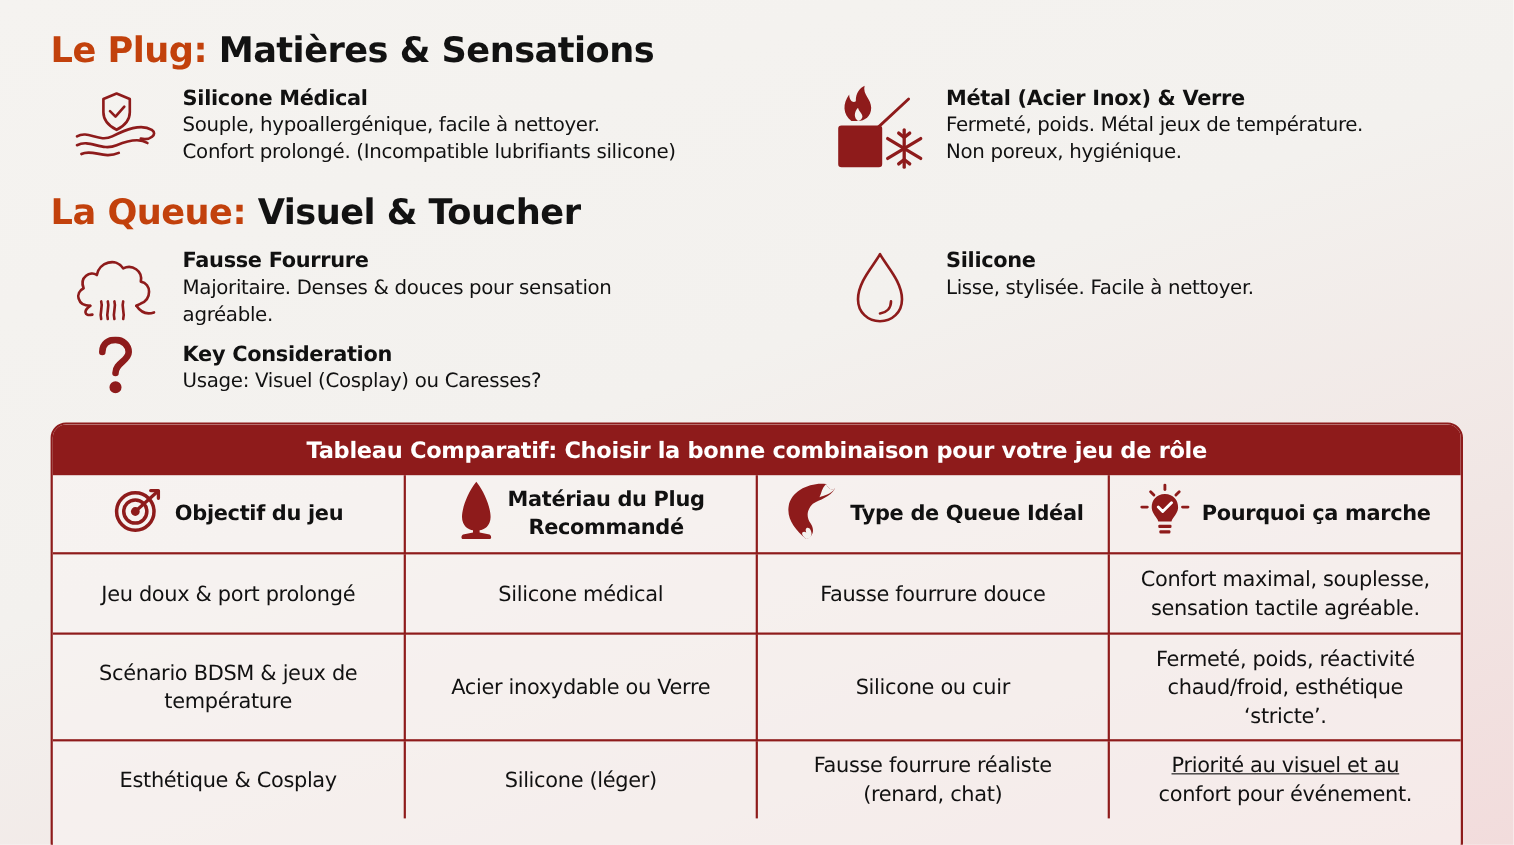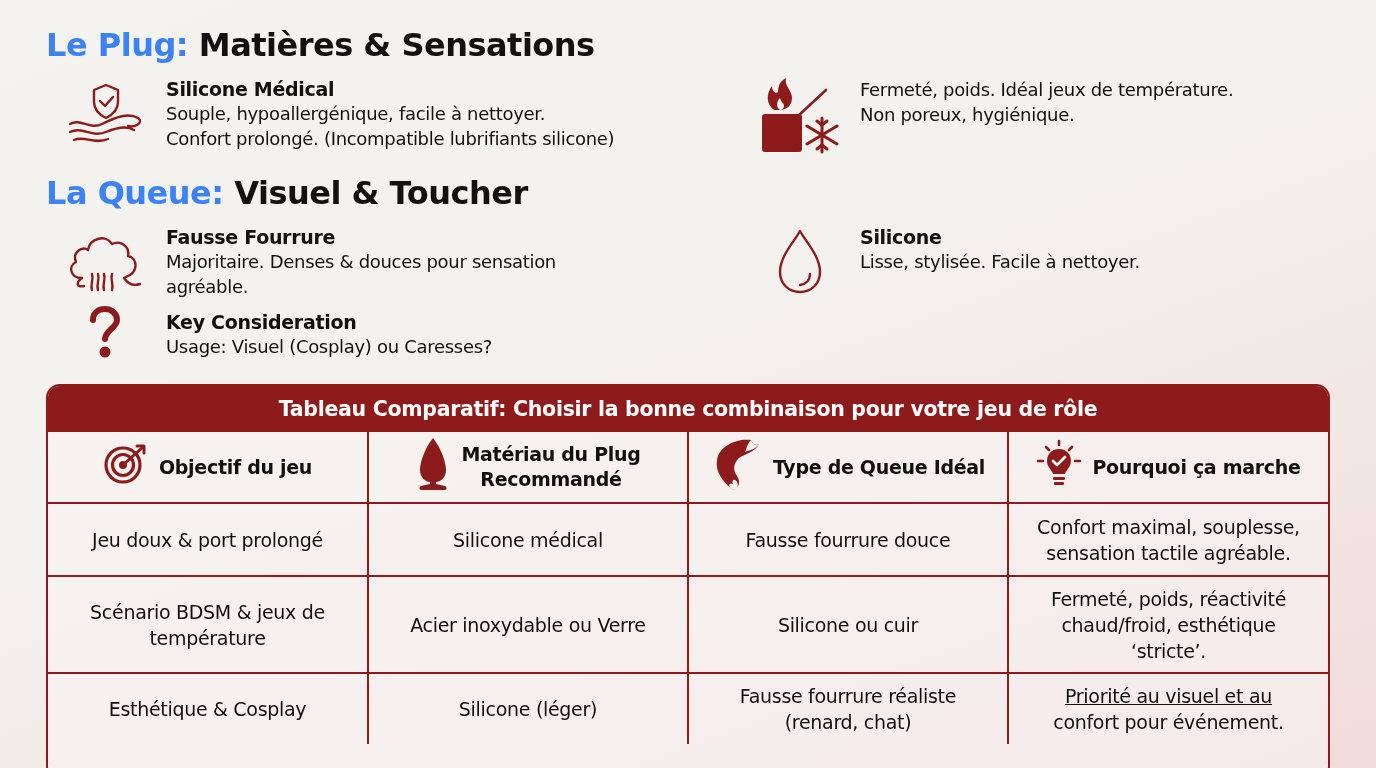--- a/index.html
+++ b/index.html
@@ -6,21 +6,21 @@
   body {
     width:1376px; height:768px; overflow:hidden; position:relative;
     background: linear-gradient(160deg, #f5f3f0 0%, #f3f1ee 45%, #f1e6e4 75%, #f2dcdc 100%);
     font-family: "DejaVu Sans", sans-serif;
     color:#111;
   }
   .h1 {
     position:absolute; left:46px; font-size:32px; font-weight:bold; letter-spacing:-0.5px;
     white-space:nowrap;
   }
-  .h1 .red { color:#3b82f6; }
+  .h1 .red { color:#c2410c; }
   .h1 .dark { color:#121212; }
   .item { position:absolute; }
   .item .title { font-size:19px; font-weight:bold; color:#111; line-height:24px; white-space:nowrap; letter-spacing:-0.3px; }
   .item .desc { font-size:18px; color:#111; line-height:25px; letter-spacing:-0.3px; }
   .icon { position:absolute; }
   .icon svg { display:block; }
 
   .table-wrap {
     position:absolute; left:46px; top:384px; width:1284px; height:396px;
     border:2px solid #8e1b1b; border-radius:14px; box-sizing:border-box; overflow:hidden;
@@ -77,21 +77,22 @@
     <g stroke="#8e1b1b" stroke-width="3" stroke-linecap="round">
       <line x1="62" y1="42" x2="62" y2="76"></line>
       <line x1="47" y1="50" x2="77" y2="68"></line>
       <line x1="47" y1="68" x2="77" y2="50"></line>
       <path d="M57 45 L62 49 L67 45" fill="none"></path>
       <path d="M57 73 L62 69 L67 73" fill="none"></path>
     </g>
   </svg>
 </div>
 <div class="item" style="left:860px; top:77px;">
-  <div class="desc">Fermeté, poids. Idéal jeux de température.</div>
+  <div class="title">Métal (Acier Inox) &amp; Verre</div>
+  <div class="desc">Fermeté, poids. Métal jeux de température.</div>
   <div class="desc">Non poreux, hygiénique.</div>
 </div>
 
 <div class="h1" style="top:174px;">
   <span class="red">La Queue:</span>
   <span class="dark">Visuel &amp; Toucher</span>
 </div>
 
 <div class="icon" style="left:66px; top:232px;">
   <svg width="80" height="62" viewBox="0 0 80 62" fill="none" stroke="#8e1b1b" stroke-width="2.4" stroke-linecap="round" stroke-linejoin="round">

